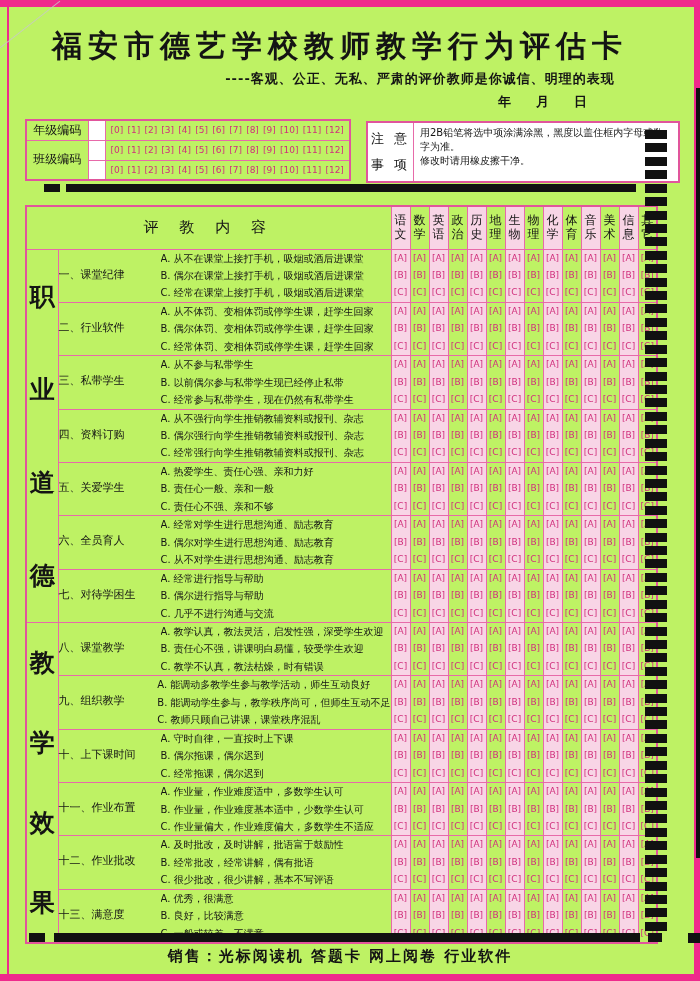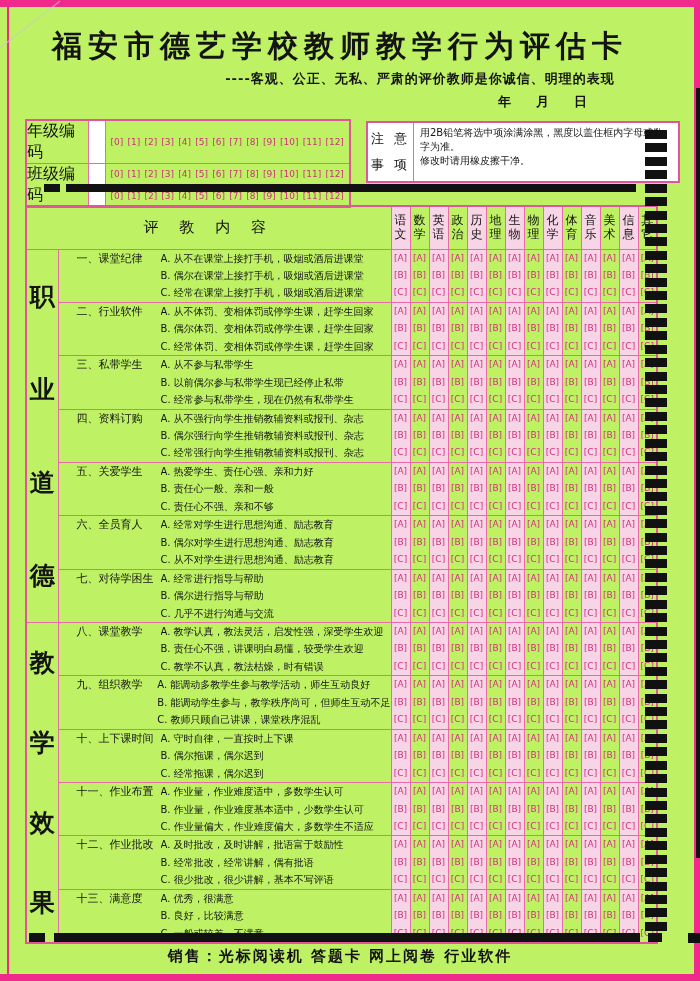--- a/index.html
+++ b/index.html
@@ -28,21 +28,21 @@
          font-family:"DejaVu Serif","Liberation Serif",serif;
          font-size:30px;font-weight:bold;letter-spacing:6px;}
   .subtitle{position:absolute;top:70px;left:190px;width:460px;text-align:center;
             font-size:13px;font-weight:bold;letter-spacing:1px;}
   .dateline{position:absolute;top:93px;left:498px;font-size:13px;font-weight:bold;letter-spacing:6px;}
 
   
   table.codes{position:absolute;left:25px;top:119px;width:326px;border-collapse:collapse;
               table-layout:fixed;border:2px solid var(--touter);}
   table.codes td{border:1px solid var(--tborder);height:20px;padding:0;}
-  td.clabel{width:62px;text-align:left;font-size:16px;margin-left:6px;}
+  td.clabel{width:62px;text-align:center;font-size:12px;margin-left:6px;}
   td.cblank{width:17px;background:#fff;}
   td.cbub{width:245px;}
   .bubrow{display:flex;justify-content:space-between;align-items:center;padding:0 5px;
           font-size:9px;color:var(--bub);white-space:nowrap;}
 
   
   .notice{position:absolute;left:366px;top:121px;width:314px;height:62px;
           border:2px solid var(--touter);display:flex;background:#fff;}
   .notice-label{width:46px;border-right:1px solid var(--tborder);display:flex;flex-direction:column;
                 justify-content:space-evenly;align-items:center;font-size:13px;letter-spacing:3px;}
@@ -56,21 +56,21 @@
              table-layout:fixed;border:2px solid var(--touter);}
   table.main th,table.main td{border:1px solid var(--tborder);padding:0;}
   th.content-h{font-size:15px;font-weight:normal;letter-spacing:8px;height:43px;}
   th.subj{font-size:12px;font-weight:normal;line-height:1.12;text-align:center;vertical-align:middle;}
   table.main tbody tr{height:52.4px;}
   td.group{position:relative;}
   .vlabel{position:absolute;left:0;top:0;width:100%;height:100%;display:flex;flex-direction:column;
           justify-content:space-around;align-items:center;font-size:25px;font-weight:bold;line-height:1;}
   td.content{vertical-align:top;}
   .sec{display:flex;height:100%;}
-  .sec-title{width:102px;padding-left:18px;font-size:11px;line-height:17.4px;white-space:nowrap;}
+  .sec-title{width:102px;font-size:11px;line-height:17.4px;white-space:nowrap;margin-top:16px;}
   .sec-opts{flex:1;font-size:10px;}
   .sec-opts div{height:17.46px;line-height:17.46px;white-space:nowrap;overflow:hidden;}
   td.bub{vertical-align:top;}
   td.bub div{height:17.46px;line-height:17.46px;text-align:center;font-size:9px;color:var(--bub);}
   .shade{background:var(--shade);}
 
   
   .timing{position:absolute;left:645px;top:130px;width:23px;height:810px;}
   .tm{position:absolute;left:0;width:22px;height:9px;background:#111;}
 

